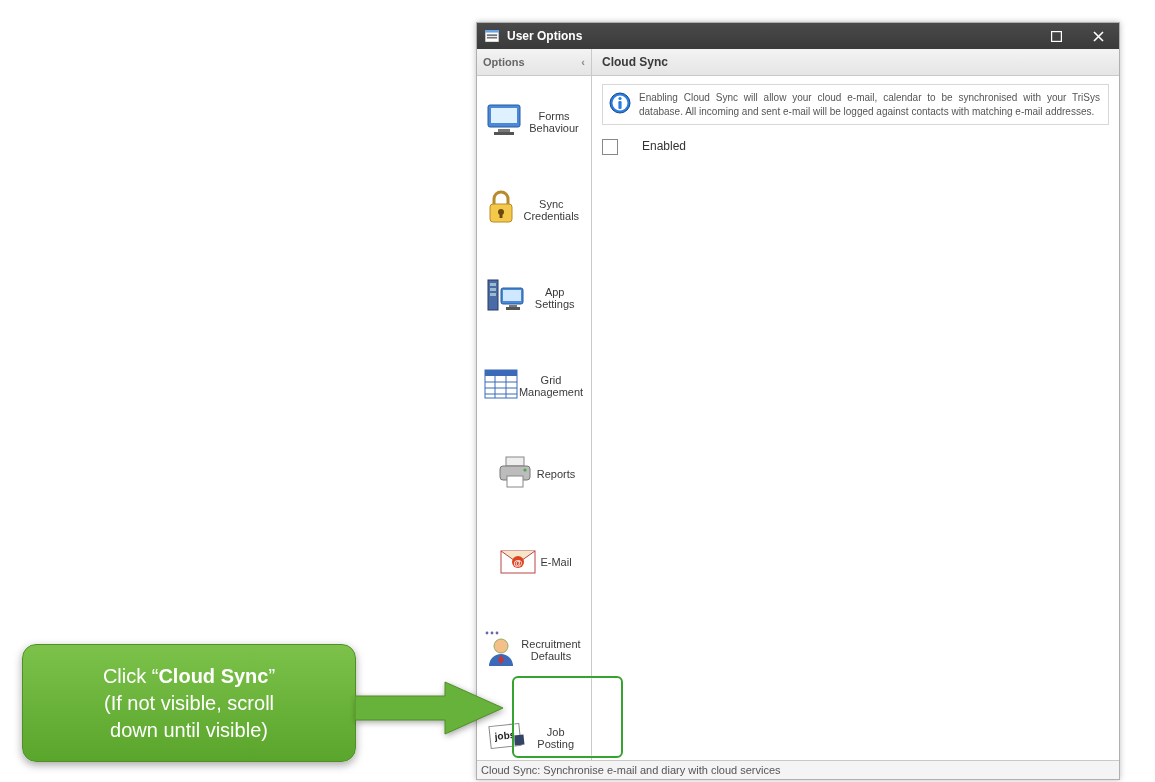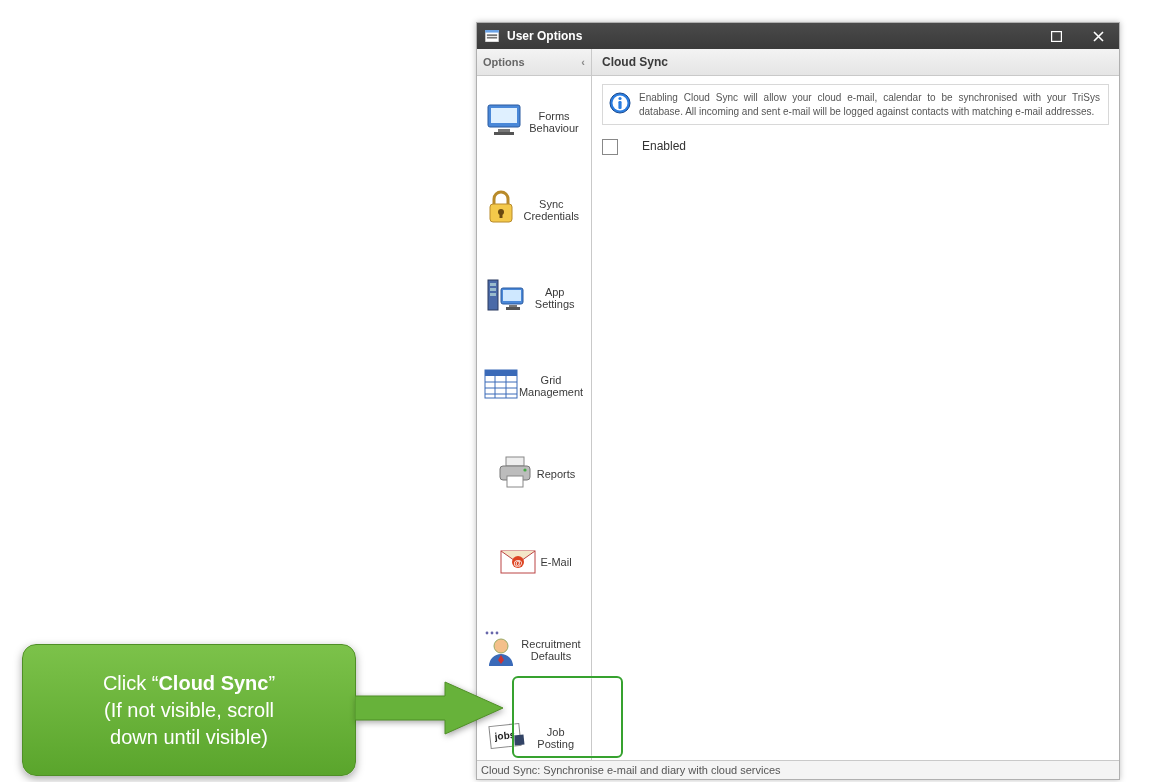--- a/index.html
+++ b/index.html
@@ -24,21 +24,21 @@
   .contentbody{flex:1;padding:8px 10px;font-size:12px;color:#333;}
   .infobox{border:1px solid #d8d8d8;background:#fff;padding:6px 8px 6px 6px;display:flex;align-items:flex-start;line-height:1.35;color:#555;}
   .infobox .infoicon{flex:0 0 24px;margin-right:6px;margin-top:1px;}
   .infobox .infotext{flex:1;font-size:10px;text-align:justify;}
   .checkbox-row{margin-top:14px;display:flex;font-size:12px;color:#333;gap:18px;}
   .checkbox{width:14px;height:14px;border:1px solid #888;background:#fff;margin-right:6px;}
   
   .statusbar{height:18px;border-top:1px solid #c9c9c9;background:#f4f4f4;font-size:11px;color:#555;display:flex;align-items:center;padding:0 4px;}
 
   
-  .callout{position:absolute;left:22px;top:644px;width:334px;height:132px;background:linear-gradient(#7cc24a,#5aa52c);border:1px solid #4f8f26;border-radius:14px;box-shadow:0 3px 8px rgba(0,0,0,.35);color:#fff;display:flex;flex-direction:column;align-items:center;justify-content:center;text-align:center;font-size:20px;line-height:1.35;padding:8px 16px;box-sizing:border-box;}
+  .callout{position:absolute;left:22px;top:644px;width:334px;height:118px;background:linear-gradient(#7cc24a,#5aa52c);border:1px solid #4f8f26;border-radius:14px;box-shadow:0 3px 8px rgba(0,0,0,.35);color:#fff;display:flex;flex-direction:column;align-items:center;justify-content:center;text-align:center;font-size:20px;line-height:1.35;padding:8px 16px;box-sizing:border-box;}
   .arrow{position:absolute;left:355px;top:678px;}
   .arrow svg{filter:drop-shadow(1px 2px 3px rgba(0,0,0,.35));}
 
   
   .highlight-ring{position:absolute;left:512px;top:676px;width:107px;height:78px;border:2px solid #36a22f;border-radius:6px;pointer-events:none;box-shadow:0 0 0 1px rgba(255,255,255,.4) inset;}
 </style>
 </head>
 <body>
 
 <div class="app">

